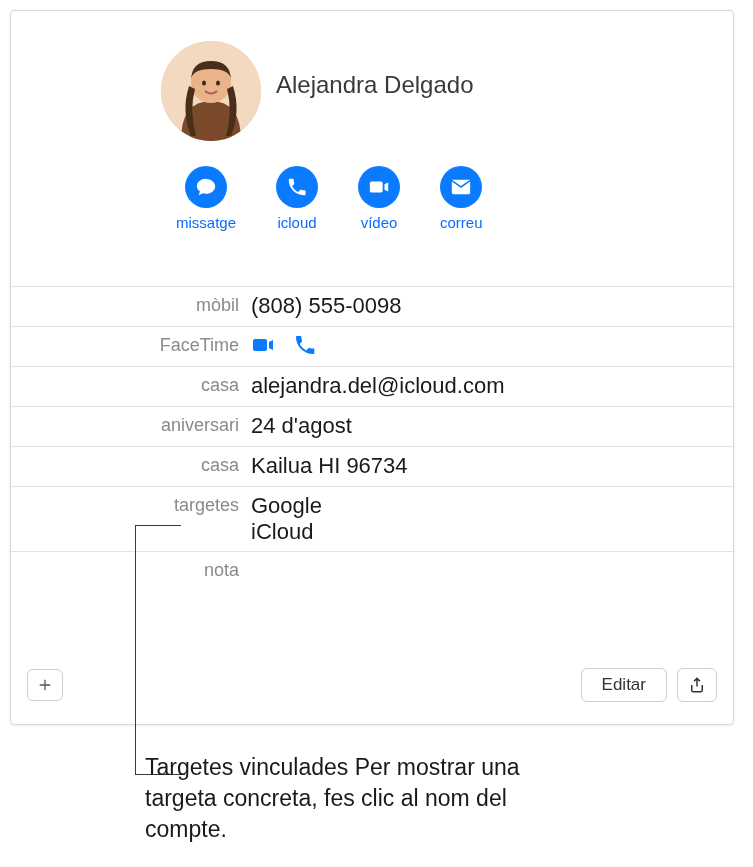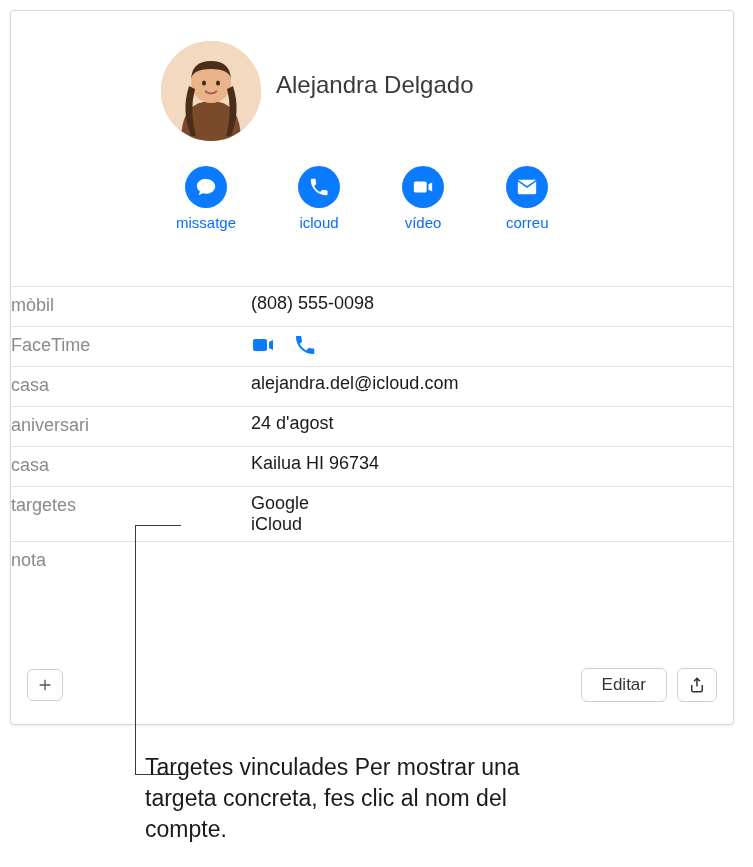--- a/index.html
+++ b/index.html
@@ -39,21 +39,21 @@
     top: 60px;
     font-size: 24px;
     font-weight: 400;
     color: #3a3a3a;
   }
   .actions {
     position: absolute;
     top: 155px;
     left: 165px;
     display: flex;
-    gap: 62px;
+    gap: 40px;
   }
   .action-btn {
     display: flex;
     flex-direction: column;
     align-items: center;
     gap: 6px;
     cursor: pointer;
   }
   .action-circle {
     width: 42px; height:42px; border-radius:50%;
@@ -74,28 +74,29 @@
   .row {
     display:flex;
     border-top: 1px solid #e2e2e2;
     min-height: 40px;
     align-items: flex-start;
     padding: 6px 20px 6px 0;
   }
   .row:first-child { border-top: 1px solid #e2e2e2; }
   .row-label {
     width: 240px;
+    text-align: right;
     color:#8a8a8a;
     font-size: 18px;
     padding-right: 12px;
     padding-top:2px;
   }
   .row-value {
     flex:1;
-    font-size: 18px;
+    font-size: 22px;
     color:#1a1a1a;
   }
   .row-value .line { display:block; }
   .ft-icons { display:flex; gap:18px; align-items:center; }
   .ft-icon { width:24px; height:24px; fill:#0a7bff; cursor:pointer;}
   .link-item { color:#1a1a1a; cursor:pointer;}
   .footer {
     position:absolute;
     bottom: 14px;
     left: 0; right:0;

